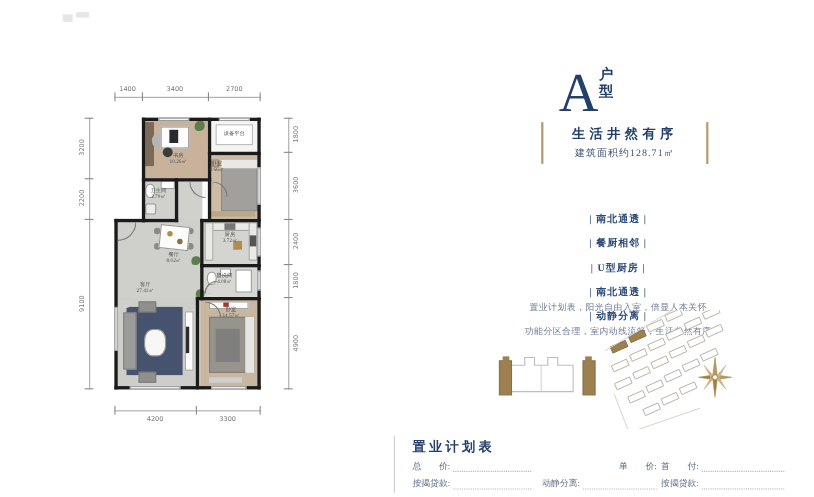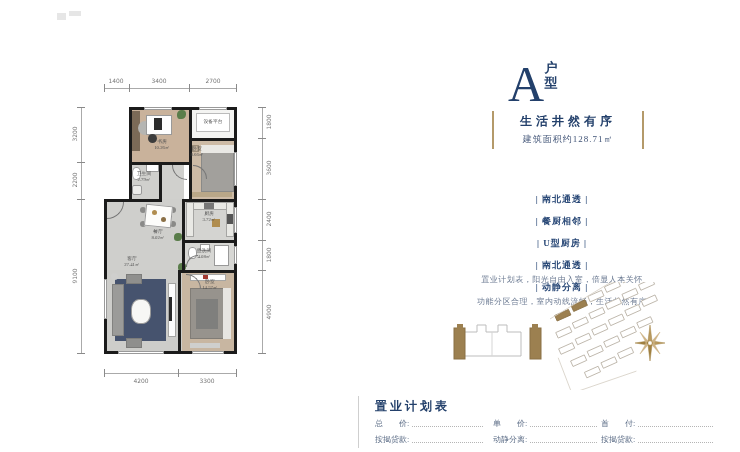--- a/index.html
+++ b/index.html
@@ -32,21 +32,21 @@
   #summary-box .l2{font-size:9px;letter-spacing:1px;color:#3f5275;margin-top:3px;}
   #analysis-heading{position:absolute;left:470px;top:172px;width:185px;text-align:center;
                     font-size:14px;font-weight:bold;letter-spacing:6px;color:#23406b;}
   .feat{position:absolute;left:452px;width:220px;text-align:center;}
   .feat .ft{font-size:9px;font-weight:bold;color:#2b4a78;letter-spacing:1px;}
   .feat .fd{font-size:8px;color:#6b7a92;margin-top:2px;letter-spacing:.5px;}
   
   #purchase{position:absolute;left:358px;top:396px;width:360px;height:52px;border-left:1px solid #cfcfcf;}
   #purchase .ptitle{position:absolute;left:16px;top:2px;font-size:12px;font-weight:bold;
                     letter-spacing:3px;color:#23406b;}
-  .pfield{position:absolute;display:flex;align-items:flex-start;font-size:8px;color:#5a6b85;}
+  .pfield{position:absolute;display:flex;align-items:flex-end;font-size:8px;color:#5a6b85;}
   .pfield .dots{flex:1;border-bottom:1px dotted #b5b5b5;height:8px;margin-left:3px;}
   
   #tl-artifact{position:absolute;left:57px;top:11px;opacity:.45;}
   #tl-artifact div{background:#c9c9c9;position:absolute;}
 </style>
 </head>
 <body>
 
 <div id="stage">
 
@@ -323,21 +323,21 @@
     </g>
   </svg>
 
   <div id="purchase">
     <div class="ptitle">置业计划表</div>
 
     <div class="pfield" style="left:16px;top:22px;width:108px;">
       <span>总　　价:</span>
         <span class="dots"></span>
     </div>
-    <div class="pfield" style="left:134px;top:22px;width:104px;">
+    <div class="pfield" style="left:134px;top:22px;width:104px;flex-direction:column;">
       <span>单　　价:</span>
         <span class="dots"></span>
     </div>
     <div class="pfield" style="left:242px;top:22px;width:112px;">
       <span>首　　付:</span>
         <span class="dots"></span>
     </div>
 
     <div class="pfield" style="left:16px;top:38px;width:108px;">
       <span>按揭贷款:</span>

